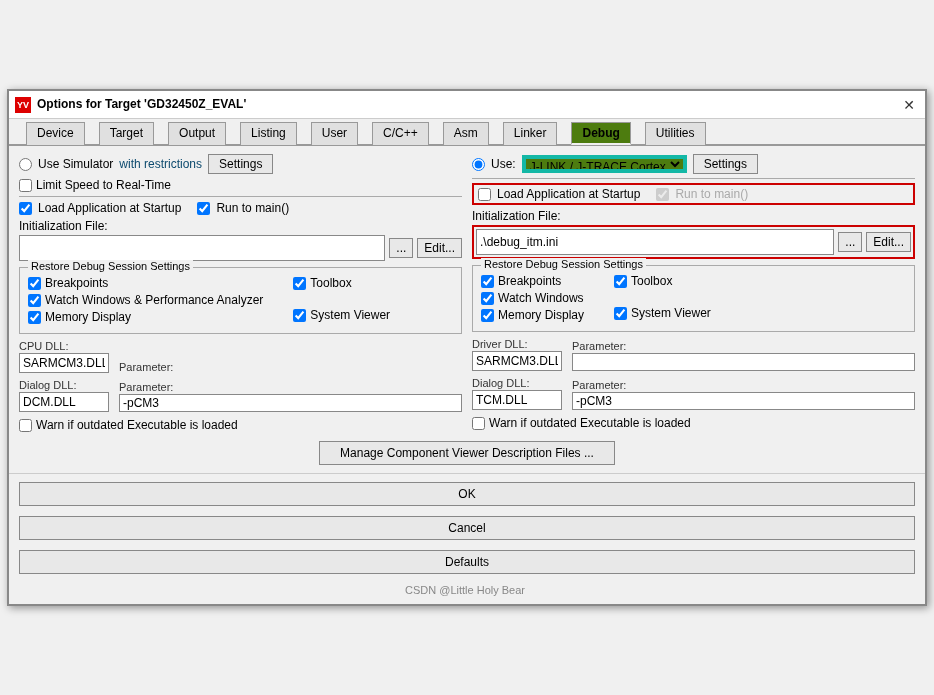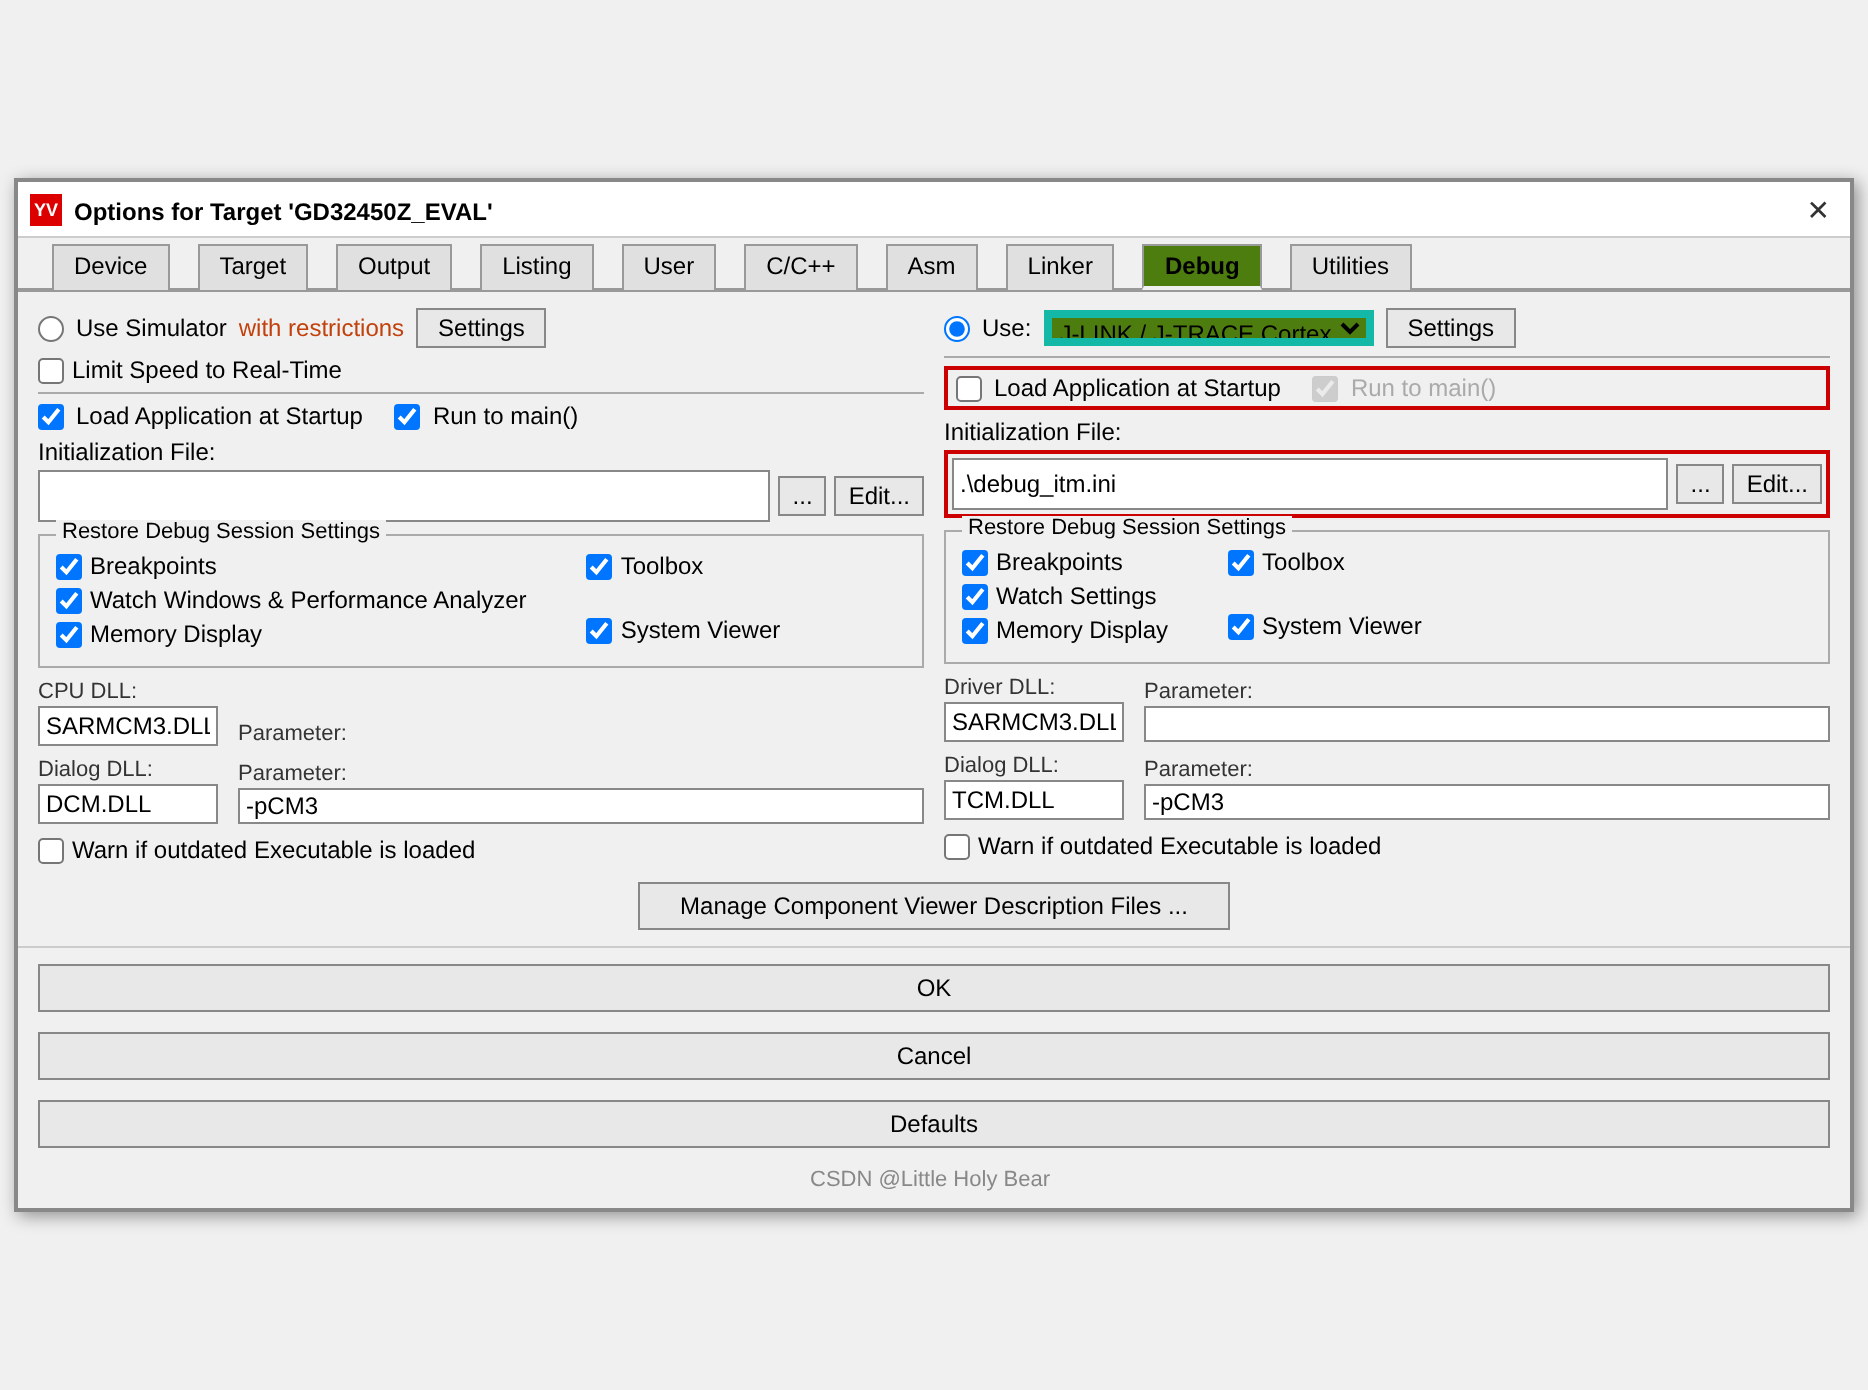--- a/index.html
+++ b/index.html
@@ -24,21 +24,21 @@
       background: #fff;
       display: flex;
       align-items: center;
       justify-content: space-between;
       padding: 4px 6px;
       border-bottom: 1px solid #ccc;
       height: 28px;
     }
     .title-bar-left {
       display: flex;
-      align-items: flex-end;
+      align-items: flex-start;
       gap: 6px;
     }
     .title-icon {
       width: 16px;
       height: 16px;
       background: #d00;
       color: #fff;
       font-size: 9px;
       display: flex;
       align-items: center;
@@ -92,21 +92,21 @@
       margin-bottom: 4px;
     }
     .two-col {
       display: flex;
       gap: 10px;
     }
     .left-col, .right-col {
       flex: 1;
     }
     .link-text {
-      color: #c2410c;
+      color: #0c4a6e;
       font-size: 12px;
       cursor: pointer;
     }
     .btn {
       padding: 2px 10px;
       border: 1px solid #888;
       background: #e8e8e8;
       cursor: pointer;
       font-size: 12px;
       min-width: 50px;
@@ -401,21 +401,21 @@
         <div class="group-box">
           <span class="group-label">Restore Debug Session Settings</span>
           <div style="display:flex; gap:30px; margin-top:2px;">
             <div>
               <div class="checkbox-row">
                 <input type="checkbox" checked="" style="">
                 <span class="label-text">Breakpoints</span>
               </div>
               <div class="checkbox-row">
                 <input type="checkbox" checked="" style="">
-                <span class="label-text">Watch Settings</span>
+                <span class="label-text">Watch Windows</span>
               </div>
               <div class="checkbox-row">
                 <input type="checkbox" checked="" style="">
                 <span class="label-text">Memory Display</span>
               </div>
             </div>
             <div>
               <div class="checkbox-row">
                 <input type="checkbox" checked="" style="">
                 <span class="label-text">Toolbox</span>

